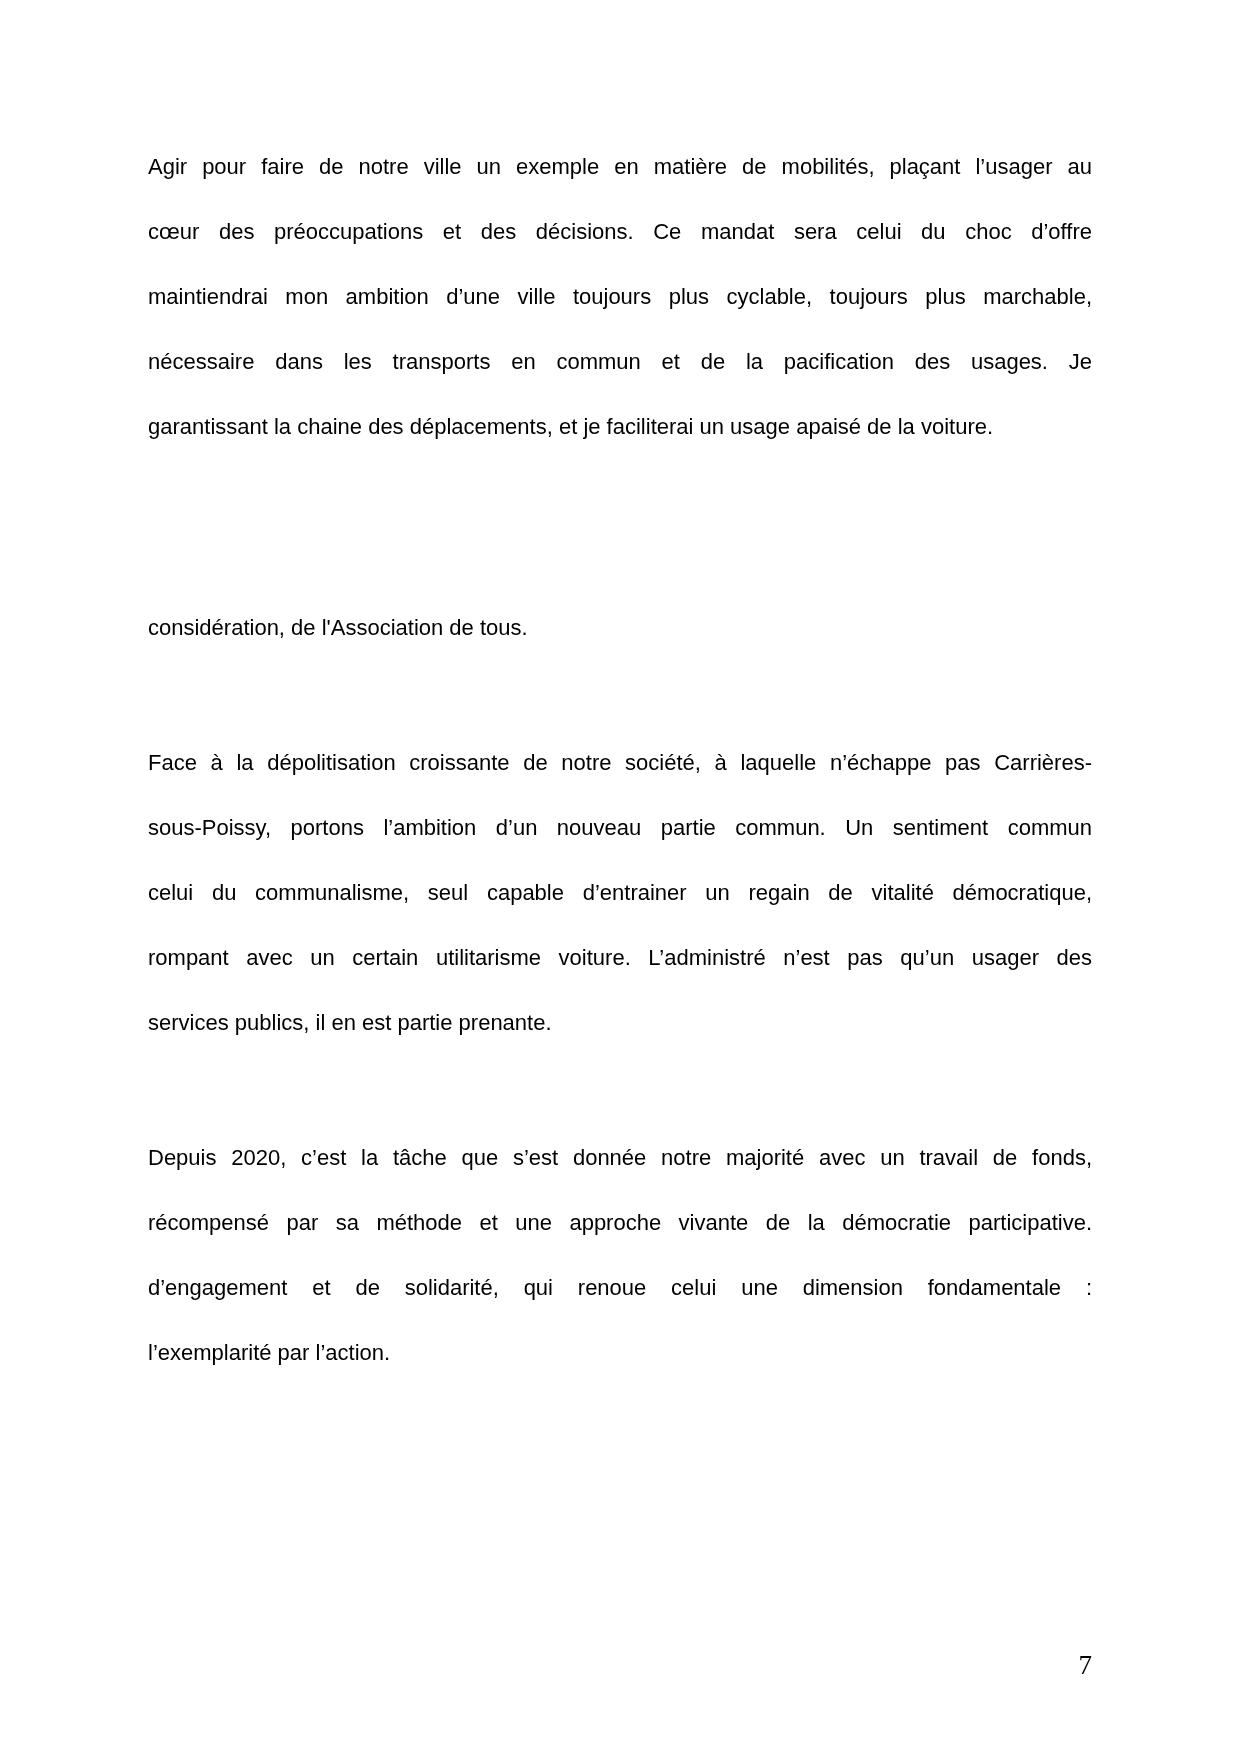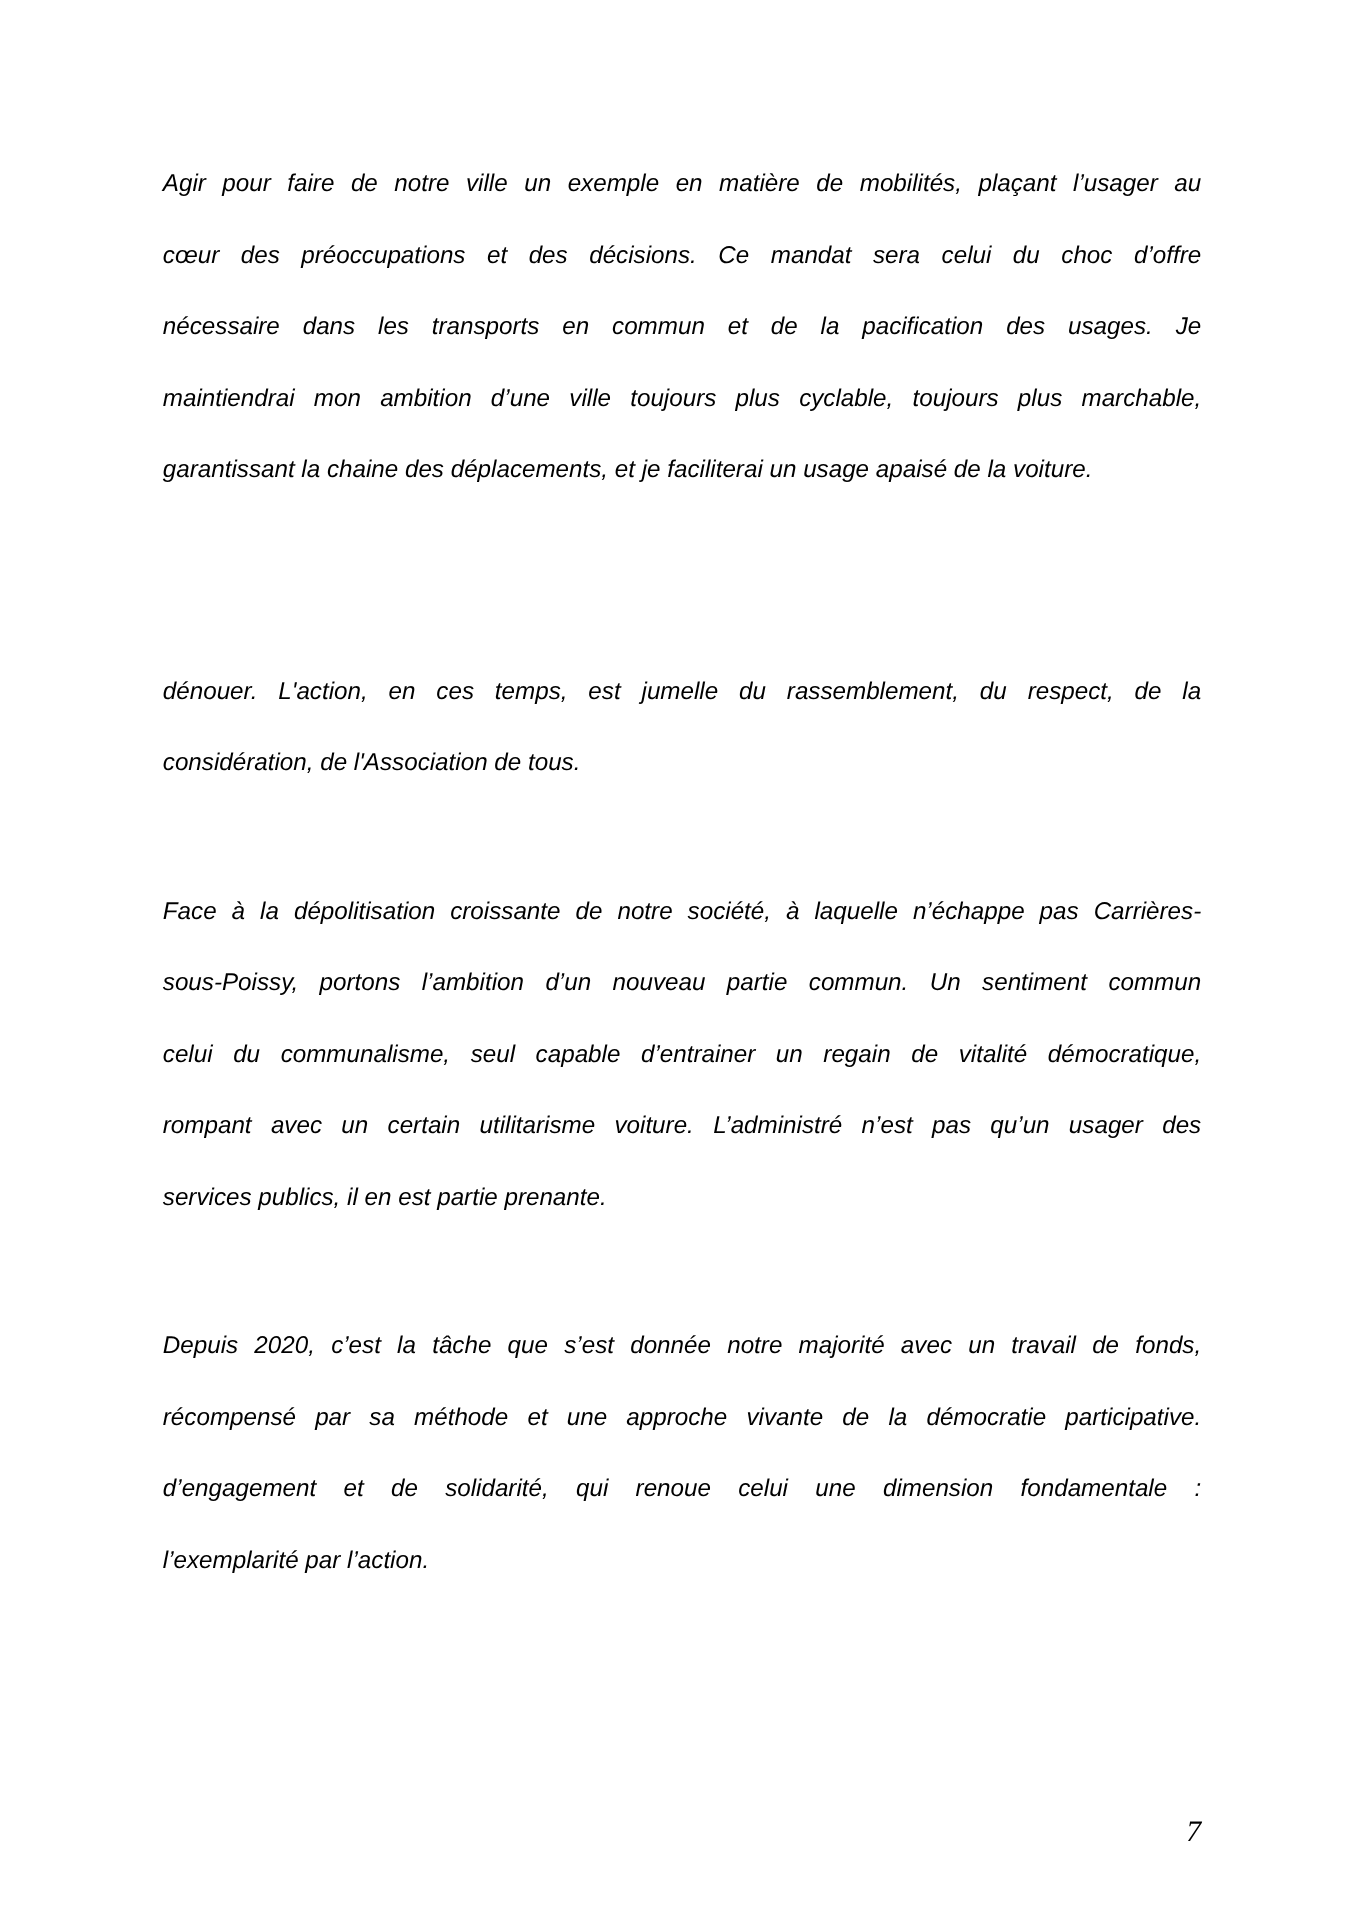--- a/index.html
+++ b/index.html
@@ -8,21 +8,20 @@
     background: #ffffff;
   }
   .page {
     position: relative;
     width: 1241px;
     height: 1755px;
     background: #ffffff;
     color: #000000;
     font-family: "Liberation Sans", sans-serif;
     overflow: hidden;
-    font-style: italic;
   }
   .content {
     position: absolute;
     left: 148px;
     top: 134px;
     width: 944px;
   }
   .paragraph {
     margin: 0 0 70px 0;
   }
@@ -51,26 +50,25 @@
   }
 </style>
 </head>
 <body>
 
 <div class="page">
   <div class="content">
       <div class="paragraph">
         <div class="line">Agir pour faire de notre ville un exemple en matière de mobilités, plaçant l’usager au</div>
         <div class="line">cœur des préoccupations et des décisions. Ce mandat sera celui du choc d’offre</div>
+        <div class="line">maintiendrai mon ambition d’une ville toujours plus cyclable, toujours plus marchable,</div>
         <div class="line">nécessaire dans les transports en commun et de la pacification des usages. Je</div>
-        <div class="line">maintiendrai mon ambition d’une ville toujours plus cyclable, toujours plus marchable,</div>
         <div class="line last">garantissant la chaine des déplacements, et je faciliterai un usage apaisé de la voiture.</div>
       </div>
       <div class="paragraph">
-        <div class="line">dénouer. L'action, en ces temps, est jumelle du rassemblement, du respect, de la</div>
         <div class="line last">considération, de l'Association de tous.</div>
       </div>
       <div class="paragraph">
         <div class="line">Face à la dépolitisation croissante de notre société, à laquelle n’échappe pas Carrières-</div>
         <div class="line">sous-Poissy, portons l’ambition d’un nouveau partie commun. Un sentiment commun</div>
         <div class="line">celui du communalisme, seul capable d’entrainer un regain de vitalité démocratique,</div>
         <div class="line">rompant avec un certain utilitarisme voiture. L’administré n’est pas qu’un usager des</div>
         <div class="line last">services publics, il en est partie prenante.</div>
       </div>
       <div class="paragraph">

